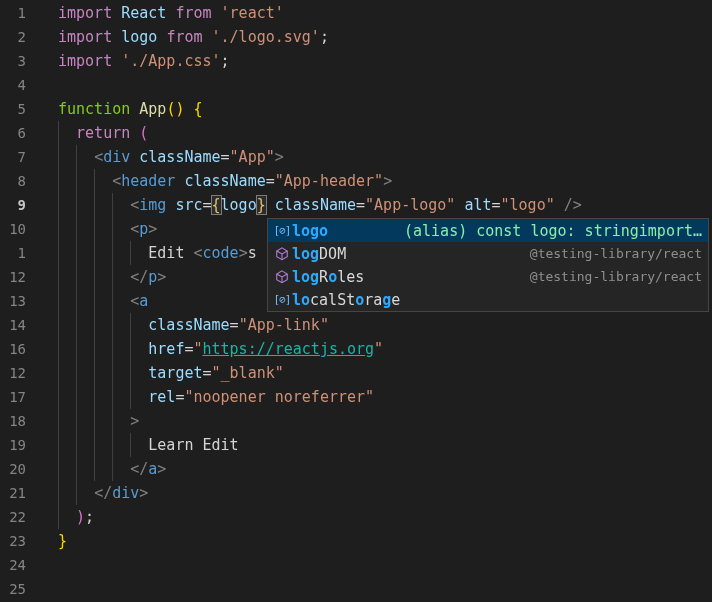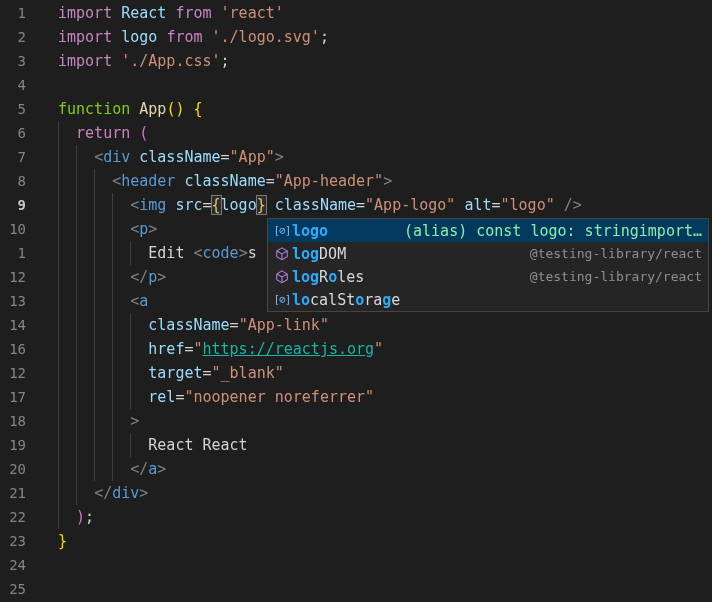--- a/index.html
+++ b/index.html
@@ -79,21 +79,21 @@
       <div class="code-line"><div class="ig" style="left: 0px;"></div><div class="ig" style="left: 18.069px;"></div><div class="ig" style="left: 36.138px;"></div><div class="ig" style="left: 54.207px;"></div><span class="tk-pln">        </span><span class="tk-pun">&lt;</span><span class="tk-tag">img</span><span class="tk-pln"> </span><span class="tk-attr">src</span><span class="tk-pln">=</span><span class="tk-brm">{</span><span class="tk-var">logo</span><span class="tk-brm">}</span><span class="tk-pln"> </span><span class="tk-attr">className</span><span class="tk-pln">=</span><span class="tk-str">"App-logo"</span><span class="tk-pln"> </span><span class="tk-attr">alt</span><span class="tk-pln">=</span><span class="tk-str">"logo"</span><span class="tk-pln"> </span><span class="tk-pun">/&gt;</span></div>
       <div class="code-line"><div class="ig" style="left: 0px;"></div><div class="ig" style="left: 18.069px;"></div><div class="ig" style="left: 36.138px;"></div><div class="ig" style="left: 54.207px;"></div><span class="tk-pln">        </span><span class="tk-pun">&lt;</span><span class="tk-tag">p</span><span class="tk-pun">&gt;</span></div>
       <div class="code-line"><div class="ig" style="left: 0px;"></div><div class="ig" style="left: 18.069px;"></div><div class="ig" style="left: 36.138px;"></div><div class="ig" style="left: 54.207px;"></div><div class="ig" style="left: 72.276px;"></div><span class="tk-pln">          </span><span class="tk-pln">Edit </span><span class="tk-pun">&lt;</span><span class="tk-tag">code</span><span class="tk-pun">&gt;</span><span class="tk-pln">s</span></div>
       <div class="code-line"><div class="ig" style="left: 0px;"></div><div class="ig" style="left: 18.069px;"></div><div class="ig" style="left: 36.138px;"></div><div class="ig" style="left: 54.207px;"></div><span class="tk-pln">        </span><span class="tk-pun">&lt;/</span><span class="tk-tag">p</span><span class="tk-pun">&gt;</span></div>
       <div class="code-line"><div class="ig" style="left: 0px;"></div><div class="ig" style="left: 18.069px;"></div><div class="ig" style="left: 36.138px;"></div><div class="ig" style="left: 54.207px;"></div><span class="tk-pln">        </span><span class="tk-pun">&lt;</span><span class="tk-tag">a</span></div>
       <div class="code-line"><div class="ig" style="left: 0px;"></div><div class="ig" style="left: 18.069px;"></div><div class="ig" style="left: 36.138px;"></div><div class="ig" style="left: 54.207px;"></div><div class="ig" style="left: 72.276px;"></div><span class="tk-pln">          </span><span class="tk-attr">className</span><span class="tk-pln">=</span><span class="tk-str">"App-link"</span></div>
       <div class="code-line"><div class="ig" style="left: 0px;"></div><div class="ig" style="left: 18.069px;"></div><div class="ig" style="left: 36.138px;"></div><div class="ig" style="left: 54.207px;"></div><div class="ig" style="left: 72.276px;"></div><span class="tk-pln">          </span><span class="tk-attr">href</span><span class="tk-pln">=</span><span class="tk-str">"</span><span class="tk-url">https://reactjs.org</span><span class="tk-str">"</span></div>
       <div class="code-line"><div class="ig" style="left: 0px;"></div><div class="ig" style="left: 18.069px;"></div><div class="ig" style="left: 36.138px;"></div><div class="ig" style="left: 54.207px;"></div><div class="ig" style="left: 72.276px;"></div><span class="tk-pln">          </span><span class="tk-attr">target</span><span class="tk-pln">=</span><span class="tk-str">"_blank"</span></div>
       <div class="code-line"><div class="ig" style="left: 0px;"></div><div class="ig" style="left: 18.069px;"></div><div class="ig" style="left: 36.138px;"></div><div class="ig" style="left: 54.207px;"></div><div class="ig" style="left: 72.276px;"></div><span class="tk-pln">          </span><span class="tk-attr">rel</span><span class="tk-pln">=</span><span class="tk-str">"noopener noreferrer"</span></div>
       <div class="code-line"><div class="ig" style="left: 0px;"></div><div class="ig" style="left: 18.069px;"></div><div class="ig" style="left: 36.138px;"></div><div class="ig" style="left: 54.207px;"></div><span class="tk-pln">        </span><span class="tk-pun">&gt;</span></div>
-      <div class="code-line"><div class="ig" style="left: 0px;"></div><div class="ig" style="left: 18.069px;"></div><div class="ig" style="left: 36.138px;"></div><div class="ig" style="left: 54.207px;"></div><div class="ig" style="left: 72.276px;"></div><span class="tk-pln">          </span><span class="tk-pln">React React</span></div>
+      <div class="code-line"><div class="ig" style="left: 0px;"></div><div class="ig" style="left: 18.069px;"></div><div class="ig" style="left: 36.138px;"></div><div class="ig" style="left: 54.207px;"></div><div class="ig" style="left: 72.276px;"></div><span class="tk-pln">          </span><span class="tk-pln">Learn Edit</span></div>
       <div class="code-line"><div class="ig" style="left: 0px;"></div><div class="ig" style="left: 18.069px;"></div><div class="ig" style="left: 36.138px;"></div><div class="ig" style="left: 54.207px;"></div><span class="tk-pln">        </span><span class="tk-pun">&lt;/</span><span class="tk-tag">a</span><span class="tk-pun">&gt;</span></div>
       <div class="code-line"><div class="ig" style="left: 0px;"></div><div class="ig" style="left: 18.069px;"></div><span class="tk-pln">    </span><span class="tk-pun">&lt;/</span><span class="tk-tag">div</span><span class="tk-pun">&gt;</span></div>
       <div class="code-line"><div class="ig" style="left: 0px;"></div><span class="tk-pln">  </span><span class="tk-b2">)</span><span class="tk-pln">;</span></div>
       <div class="code-line"><span class="tk-b1">}</span></div>
       <div class="code-line"></div>
     </div>
   <div class="suggest">
       <div class="s-row sel">
         <span class="s-icon var-ic">[⊘]</span>
         <span class="s-label"><span class="m">logo</span></span>

